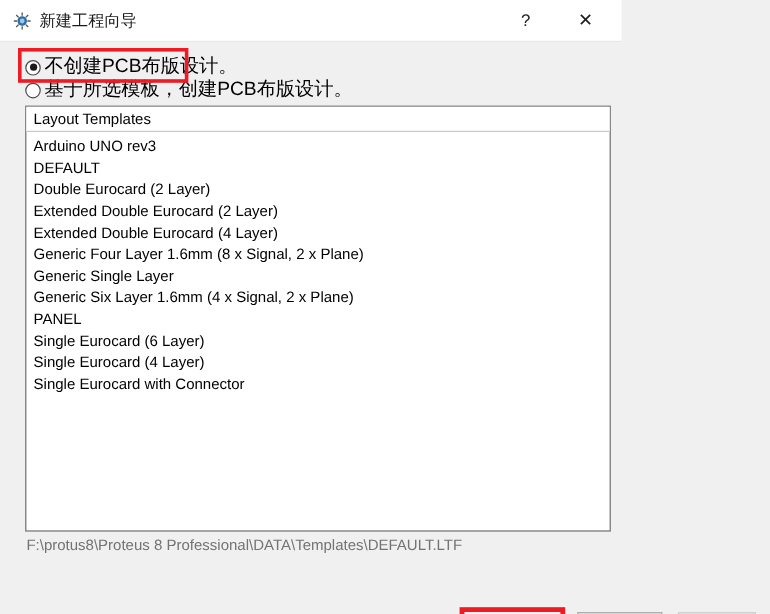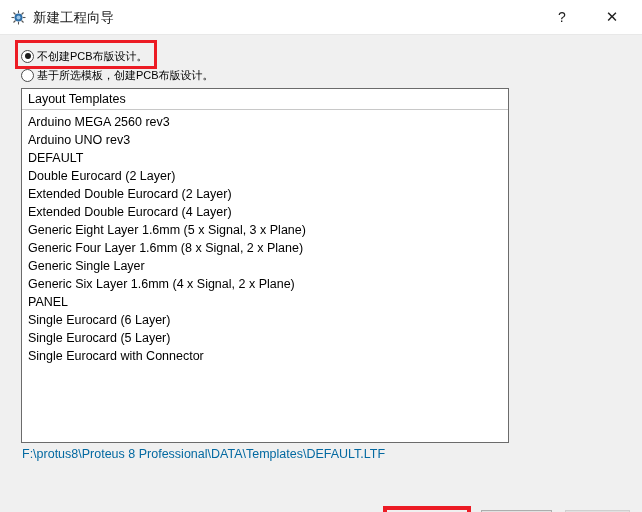--- a/index.html
+++ b/index.html
@@ -13,21 +13,21 @@
     font-family: "Liberation Sans", sans-serif;
     overflow: hidden;
     position: relative;
     -webkit-font-smoothing: antialiased;
   }
 
   
   #titlebar {
     position: absolute;
     left: 0; top: 0;
-    width: 642px;
+    width: 518px;
     height: 35px;
     background: #ffffff;
     border-bottom: 1px solid #e8e8e8;
     box-sizing: border-box;
   }
   #app-icon {
     position: absolute;
     left: 10px; top: 9px;
     width: 17px; height: 17px;
   }
@@ -62,21 +62,21 @@
     width: 642px;
     height: 477px;
     background: #f0f0f0;
   }
 
   .radio-row {
     position: absolute;
     display: flex;
     align-items: center;
     white-space: nowrap;
-    font-size: 11px;
+    font-size: 16px;
     color: #000;
     height: 20px;
   }
   #radio-row-1 { left: 21px; top: 11px; }
   #radio-row-2 { left: 21px; top: 30px; }
 
   .radio-mark {
     width: 13px;
     height: 13px;
     border-radius: 50%;
@@ -134,21 +134,21 @@
     color: #000;
     height: 18px;
     line-height: 18px;
     white-space: nowrap;
   }
 
   #template-path {
     position: absolute;
     left: 22px; top: 412px;
     font-size: 12.5px;
-    color: #0369a1;
+    color: #737373;
     white-space: nowrap;
   }
 
   
   .btn {
     position: absolute;
     box-sizing: border-box;
     font-size: 13px;
     display: flex;
     align-items: center;
@@ -225,33 +225,31 @@
   <div class="radio-row" id="radio-row-2">
     <span class="radio-mark"></span>
     <span class="radio-label">基于所选模板，创建PCB布版设计。</span>
   </div>
 
   <div id="radio-highlight"></div>
 
   <div id="template-listbox">
     <div id="list-header">Layout Templates</div>
     <div id="list-items">
-      <div class="list-item">Arduino MEGA 2560 rev3</div>
       <div class="list-item">Arduino UNO rev3</div>
       <div class="list-item">DEFAULT</div>
       <div class="list-item">Double Eurocard (2 Layer)</div>
       <div class="list-item">Extended Double Eurocard (2 Layer)</div>
       <div class="list-item">Extended Double Eurocard (4 Layer)</div>
-      <div class="list-item">Generic Eight Layer 1.6mm (5 x Signal, 3 x Plane)</div>
       <div class="list-item">Generic Four Layer 1.6mm (8 x Signal, 2 x Plane)</div>
       <div class="list-item">Generic Single Layer</div>
       <div class="list-item">Generic Six Layer 1.6mm (4 x Signal, 2 x Plane)</div>
       <div class="list-item">PANEL</div>
       <div class="list-item">Single Eurocard (6 Layer)</div>
-      <div class="list-item">Single Eurocard (5 Layer)</div>
+      <div class="list-item">Single Eurocard (4 Layer)</div>
       <div class="list-item">Single Eurocard with Connector</div>
     </div>
   </div>
 
   <div id="template-path">F:\protus8\Proteus 8 Professional\DATA\Templates\DEFAULT.LTF</div>
 
   <div class="btn btn-grey" id="cancel-button">取消</div>
   <div class="btn btn-disabled" id="help-button">帮助</div>
 
   <div id="next-highlight"></div>

